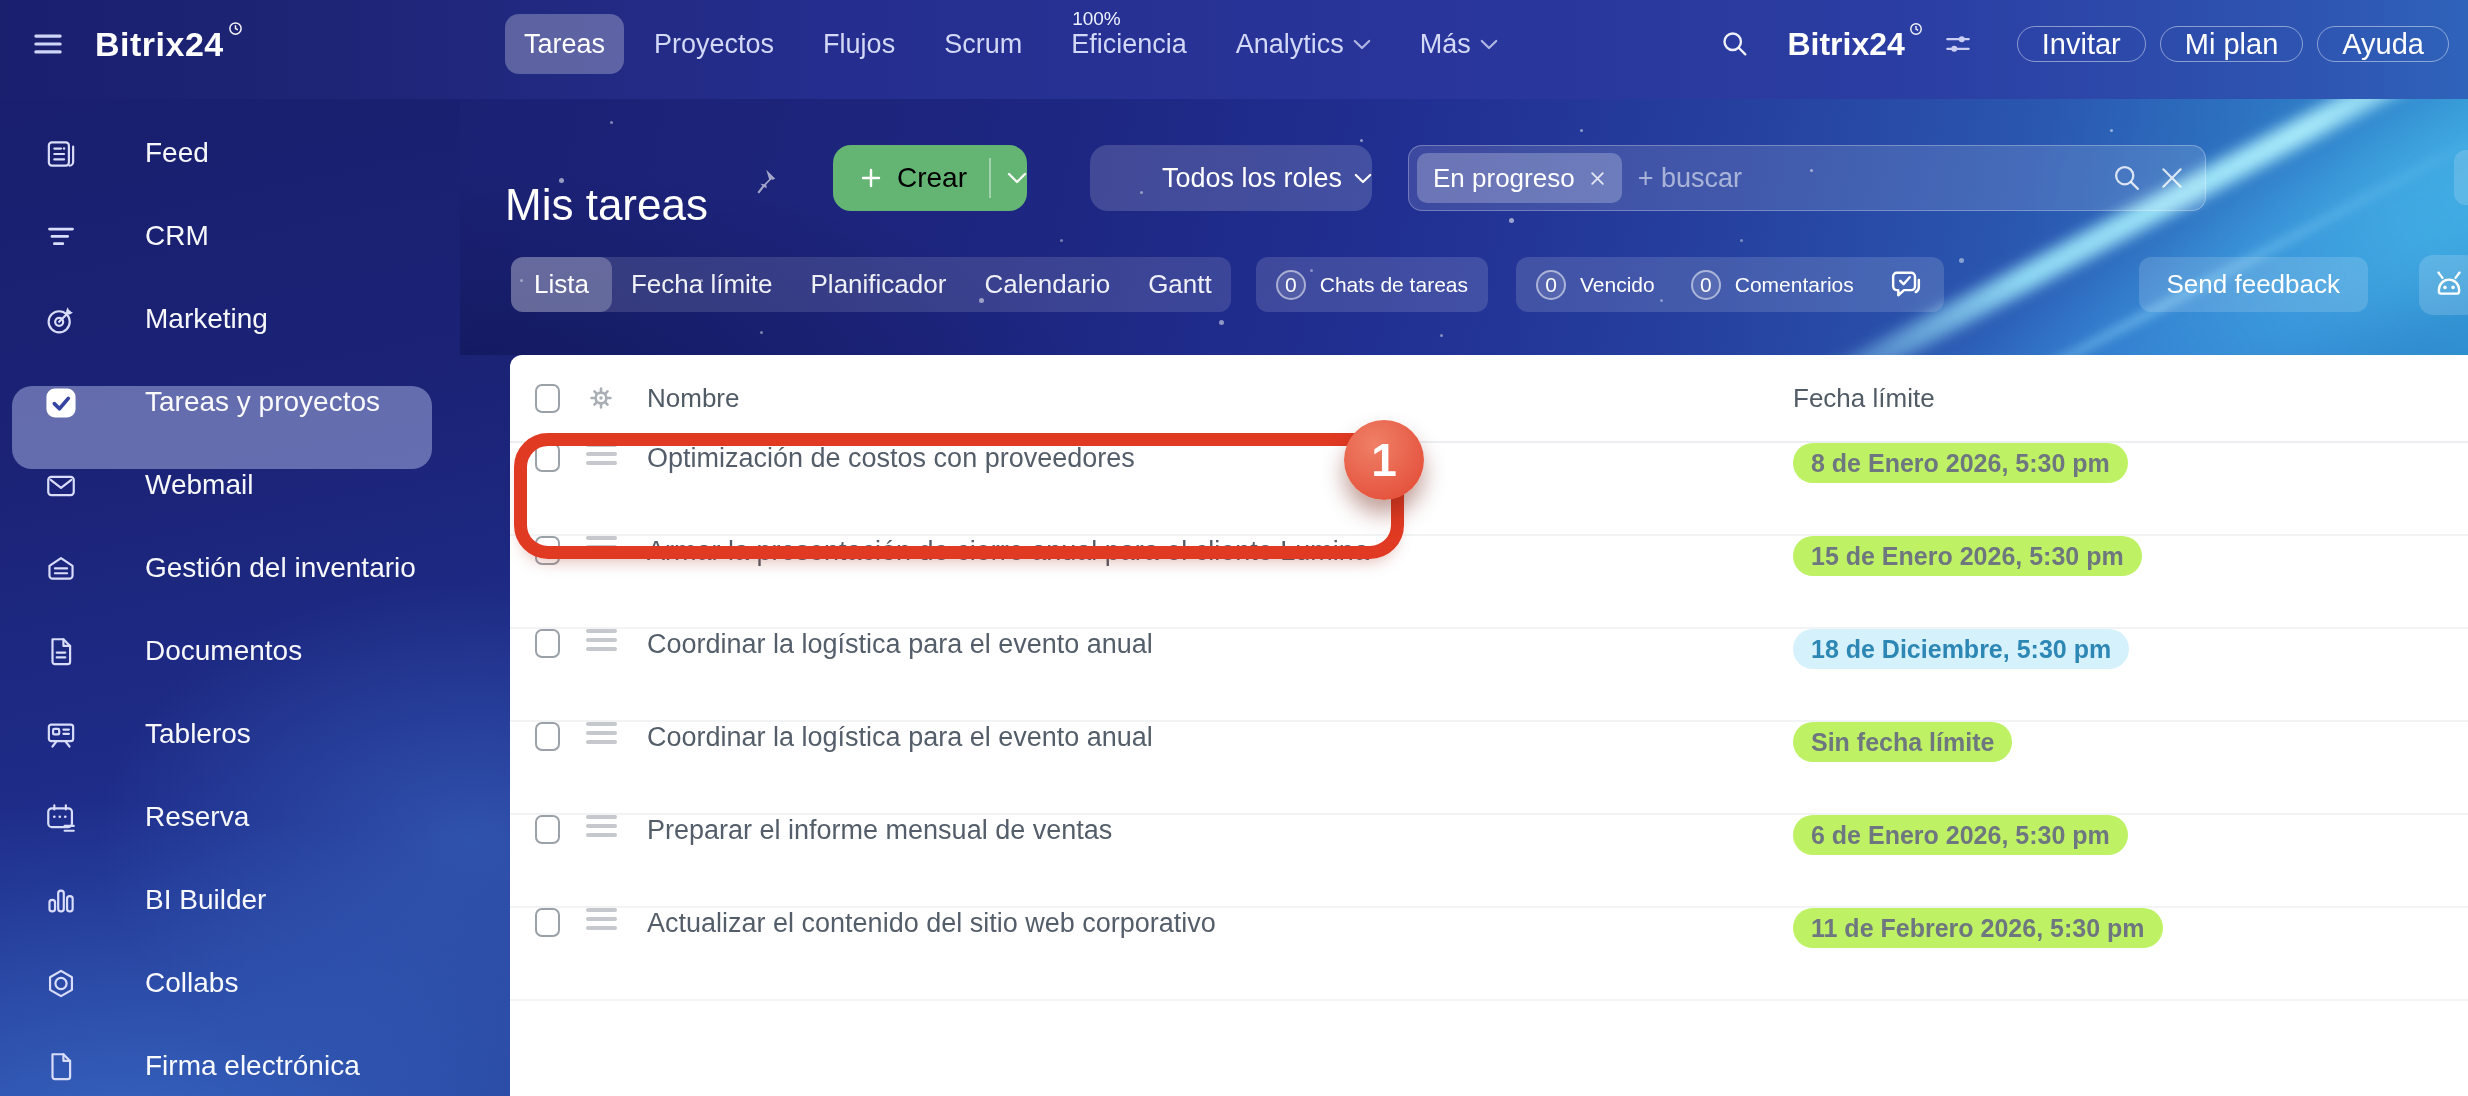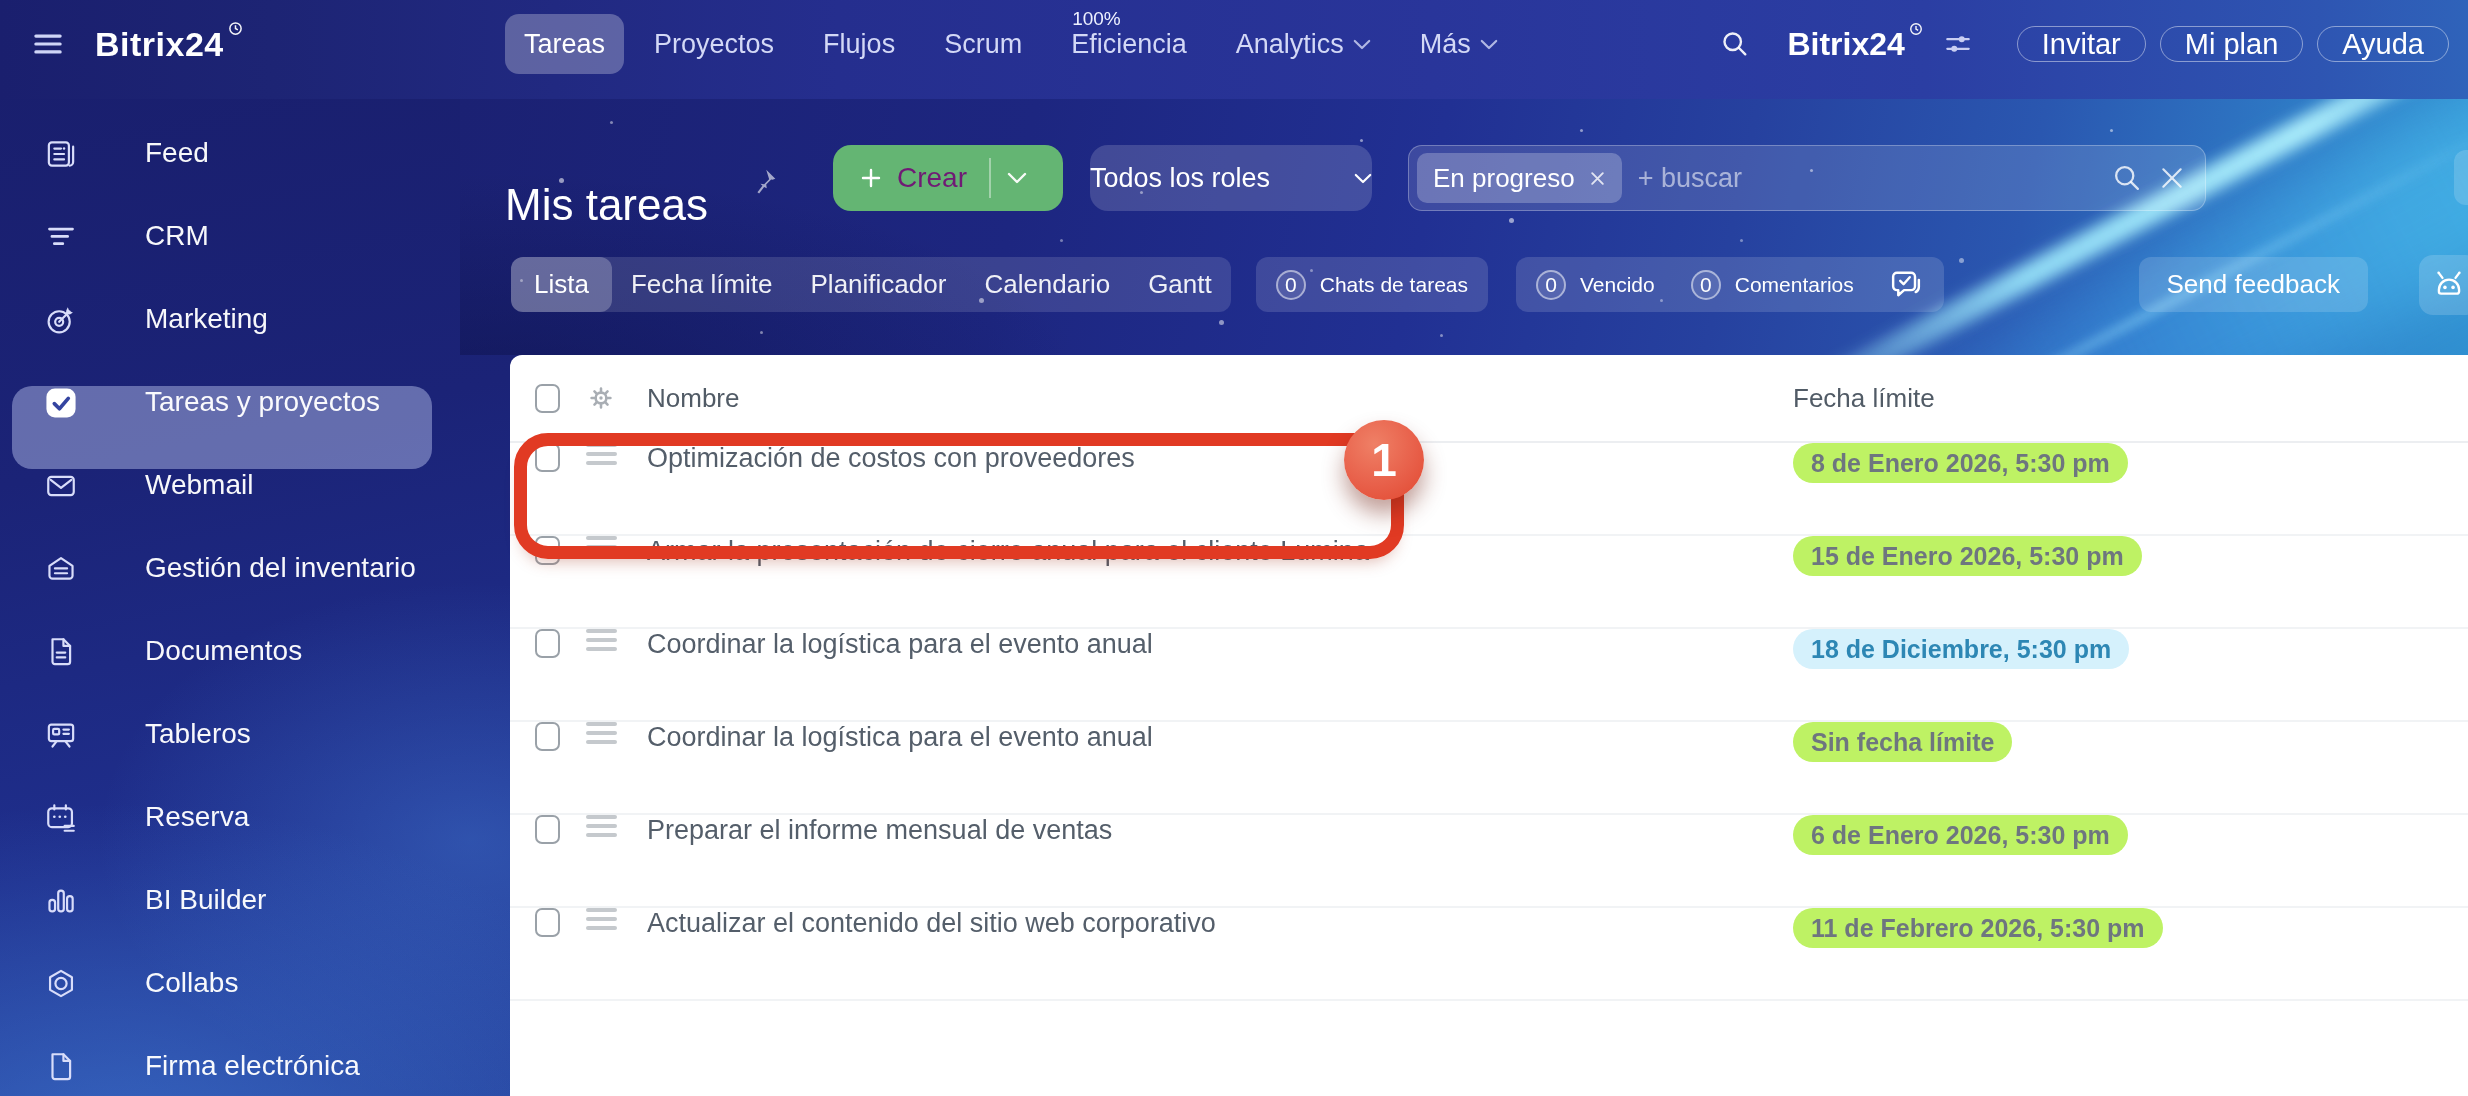--- a/index.html
+++ b/index.html
@@ -55,28 +55,28 @@
   .stars{position:absolute;left:0;top:0;width:3px;height:3px;border-radius:50%;background:transparent;
     box-shadow:100px 80px 0 1px rgba(255,255,255,.55),240px 180px 0 0 rgba(255,255,255,.45),420px 60px 0 1px rgba(255,255,255,.6),
       600px 140px 0 0 rgba(255,255,255,.4),760px 222px 0 1px rgba(255,255,255,.5),900px 40px 0 0 rgba(255,255,255,.5),
       1050px 120px 0 1px rgba(255,255,255,.55),1200px 200px 0 0 rgba(255,255,255,.4),1350px 70px 0 0 rgba(255,255,255,.5),
       1500px 160px 0 1px rgba(255,255,255,.45),1650px 30px 0 0 rgba(255,255,255,.5),300px 232px 0 0 rgba(255,255,255,.45),
       520px 200px 0 1px rgba(255,255,255,.5),680px 92px 0 0 rgba(255,255,255,.45),1120px 30px 0 0 rgba(255,255,255,.5),
       1280px 140px 0 0 rgba(255,255,255,.4),150px 22px 0 0 rgba(255,255,255,.45),850px 170px 0 0 rgba(255,255,255,.4),
       60px 180px 0 0 rgba(255,255,255,.4),980px 235px 0 0 rgba(255,255,255,.45);}
   .page-header-title{position:absolute;left:45px;top:52px;color:#fff;font-size:44px;font-weight:500;display:flex;align-items:center;}
   .pin{position:absolute;left:288px;top:68px;color:rgba(255,255,255,.6)}
-  .btn-create{position:absolute;left:373px;top:46px;width:230px;height:66px;border-radius:18px;background:#64b573;
-    display:flex;align-items:center;color:#701a75;cursor:pointer;}
+  .btn-create{position:absolute;left:373px;top:46px;width:194px;height:66px;border-radius:18px;background:#64b573;
+    display:flex;align-items:center;color:#000000;cursor:pointer;}
   .btn-create .plus{margin-left:26px;color:#fff}
   .btn-create .clabel{font-size:28px;margin-left:14px;}
   .btn-create .cdiv{width:1.5px;height:40px;background:rgba(255,255,255,.4);margin-left:22px;}
   .btn-create .cchev{margin:0 0 0 16px;color:#fff;opacity:.95}
   .btn-roles{position:absolute;left:630px;top:46px;width:282px;height:66px;border-radius:18px;background:rgba(255,255,255,.16);
-    display:flex;align-items:center;justify-content:space-between;gap:12px;color:#fff;font-size:27px;cursor:pointer;}
+    display:flex;align-items:center;justify-content:flex-end;gap:12px;color:#fff;font-size:27px;cursor:pointer;}
   .searchbar{position:absolute;left:948px;top:46px;width:798px;height:66px;border-radius:14px;background:rgba(255,255,255,.13);
     border:1.5px solid rgba(255,255,255,.28);box-sizing:border-box;display:flex;align-items:center;padding:0 20px 0 8px;}
   .search-chip{height:50px;border-radius:10px;background:rgba(255,255,255,.24);display:flex;align-items:center;gap:14px;
     padding:0 16px;color:#fff;font-size:26px;cursor:pointer;}
   .search-chip .x{opacity:.8}
   .search-input{flex:1;background:transparent;border:none;outline:none;color:#fff;font-size:27px;margin-left:14px;font-family:inherit;}
   .search-input::placeholder{color:rgba(255,255,255,.55)}
   .search-icons{display:flex;align-items:center;gap:16px;color:rgba(255,255,255,.8)}
   .edge-sliver{position:absolute;left:1994px;top:51px;width:14px;height:55px;border-radius:12px 0 0 12px;background:rgba(255,255,255,.16);}
   

